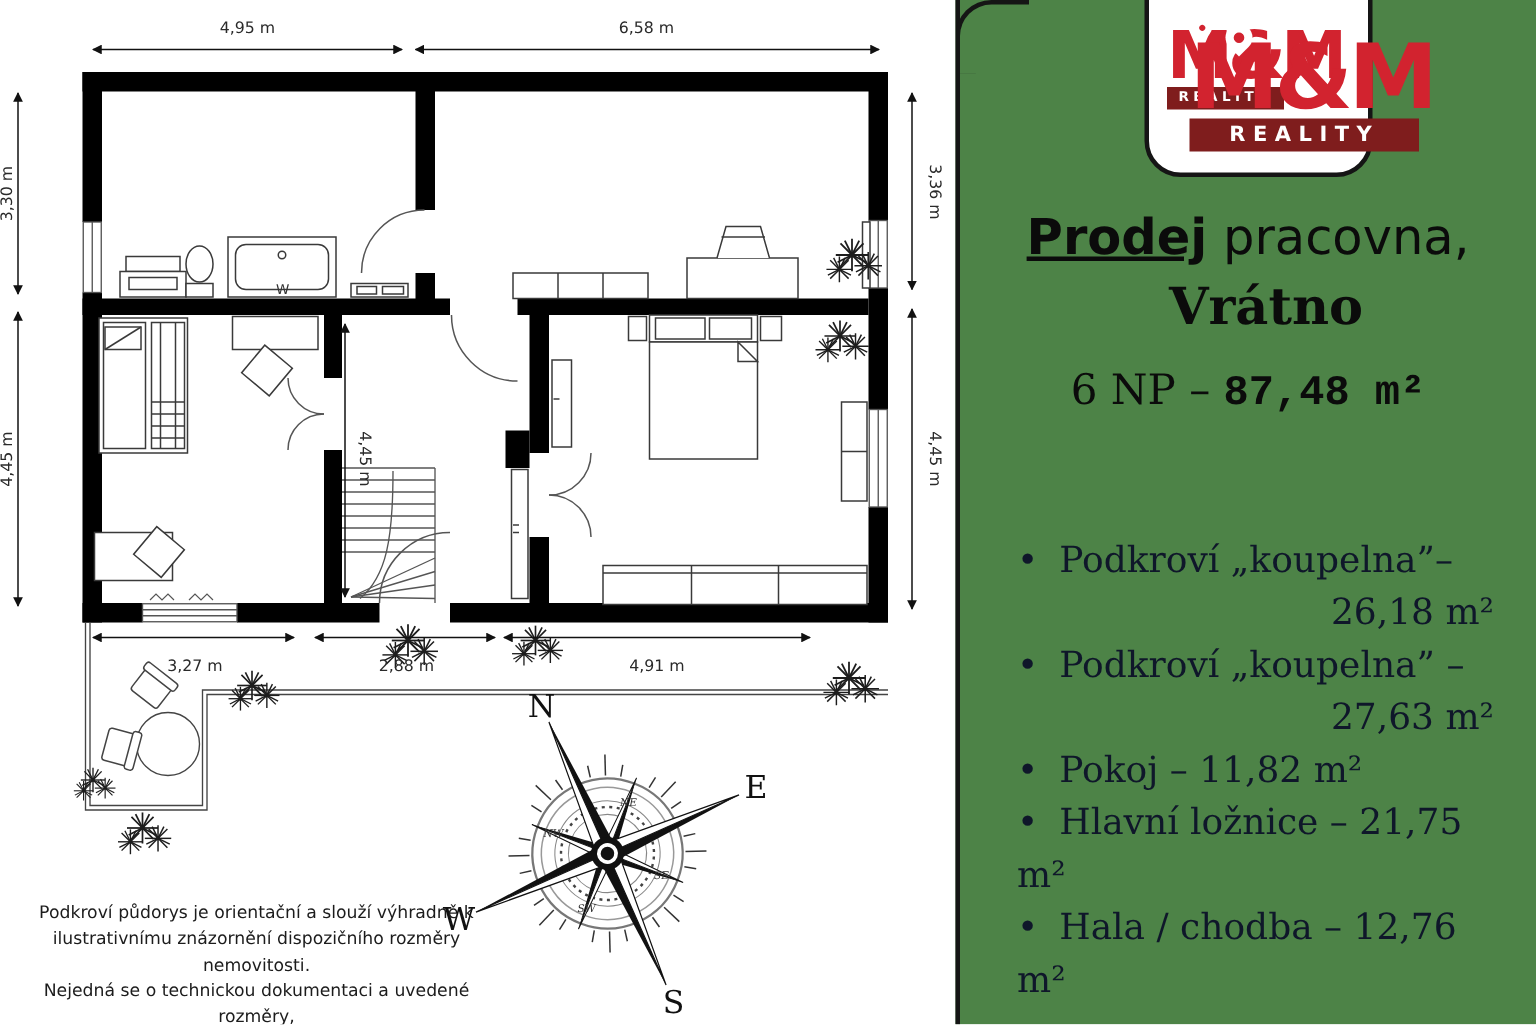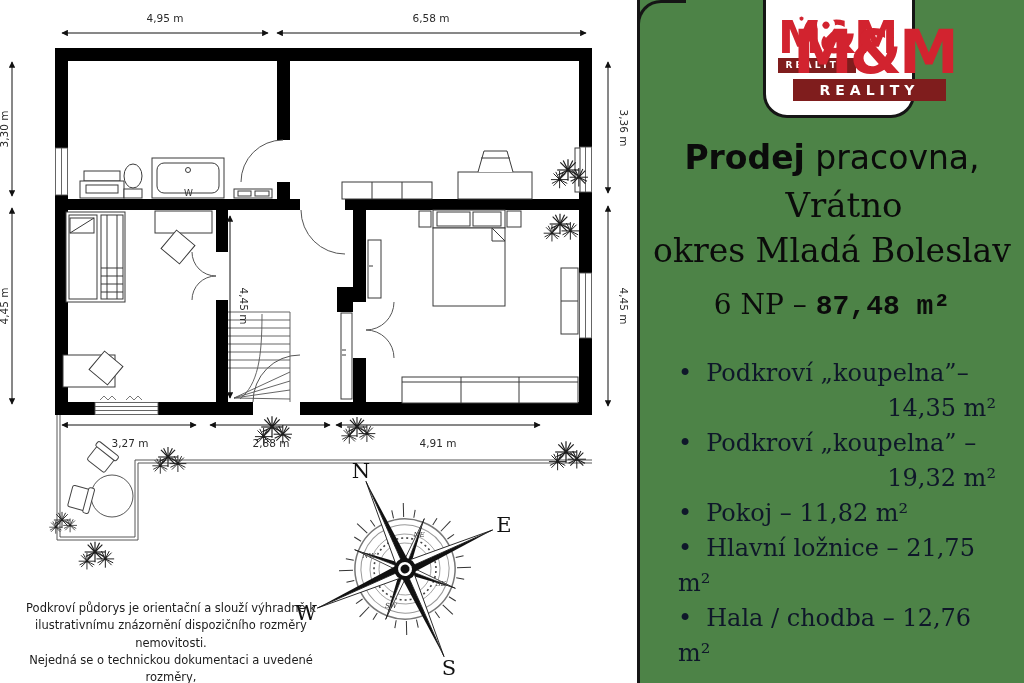--- a/index.html
+++ b/index.html
@@ -24,22 +24,22 @@
   .logo-b{left:153px;top:22px;}
   .logo-b .mm-word{font-size:60px;}
   .logo-b .mm-bar{width:153px;height:22px;font-size:14px;letter-spacing:5px;line-height:22px;margin-top:-3px;}
   .pin{position:absolute;background:#fff;border-radius:50% 50% 0 50%;transform:rotate(45deg);}
   .pin::after{content:"";position:absolute;left:50%;top:50%;width:38%;height:38%;
          transform:translate(-50%,-50%);background:#d2232f;border-radius:50%;}
   .logo-a .pin{width:13px;height:13px;left:17px;top:-4px;}
   .logo-b .pin{width:18px;height:18px;left:24px;top:-6px;}
   .headline{position:absolute;left:0;top:138px;width:100%;text-align:center;color:#0b0b0b;}
   .hl1{font-family:"DejaVu Sans",sans-serif;font-size:33px;}
-  .hl1 b{font-weight:bold;}
-  .hl2{font-family:"DejaVu Serif",serif;font-weight:normal;font-size:34px;margin-top:8px;padding-left:24px;}
+  .hl1 b{font-weight:bold;text-decoration:underline;}
+  .hl2{font-family:"DejaVu Serif",serif;font-weight:bold;font-size:34px;margin-top:8px;padding-left:24px;}
   .hl3{font-family:"DejaVu Serif",serif;font-size:33px;margin-top:6px;}
   .hl4{font-family:"DejaVu Serif",serif;font-size:28px;margin-top:18px;}
   .hl4 b{font-weight:bold;font-family:Liberation Mono, monospace;}
   .room-list{position:absolute;left:38px;top:356px;width:330px;color:#0f172a;
          font-family:"DejaVu Serif",serif;font-size:24px;line-height:35px;}
   .room-line1 .blt{margin-right:14px;}
   .room-val{text-align:right;padding-right:12px;}
   
   .disclaimer{position:absolute;left:10px;top:600px;width:322px;text-align:center;
          font-size:11.5px;line-height:1.5;color:#1c1c1c;font-family:"DejaVu Sans",sans-serif;}
@@ -358,32 +358,31 @@
       <span class="mm-bar">REALITY</span>
     </div>
     <div class="mm-logo logo-b">
       <span class="mm-word"><span>M&amp;M</span><span class="pin"></span></span>
       <span class="mm-bar">REALITY</span>
     </div>
 
     <div class="headline">
       <div class="hl1"><b>Prodej</b><span> pracovna,</span></div>
       <div class="hl2">Vrátno</div>
-      <div class="hl3">okres Mladá Boleslav</div>
       <div class="hl4"><span>6 NP – </span><b>87,48 m²</b></div>
     </div>
 
     <div class="room-list">
         <div>
           <div class="room-line1"><span class="blt">•</span><span>Podkroví „koupelna”–</span></div>
-          <div class="room-val">14,35 m²</div>
+          <div class="room-val">26,18 m²</div>
         </div>
         <div>
           <div class="room-line1"><span class="blt">•</span><span>Podkroví „koupelna” –</span></div>
-          <div class="room-val">19,32 m²</div>
+          <div class="room-val">27,63 m²</div>
         </div>
         <div>
           <div class="room-line1"><span class="blt">•</span><span>Pokoj – 11,82 m²</span></div>
         </div>
         <div>
           <div class="room-line1"><span class="blt">•</span><span>Hlavní ložnice – 21,75 m²</span></div>
         </div>
         <div>
           <div class="room-line1"><span class="blt">•</span><span>Hala / chodba – 12,76 m²</span></div>
         </div>

